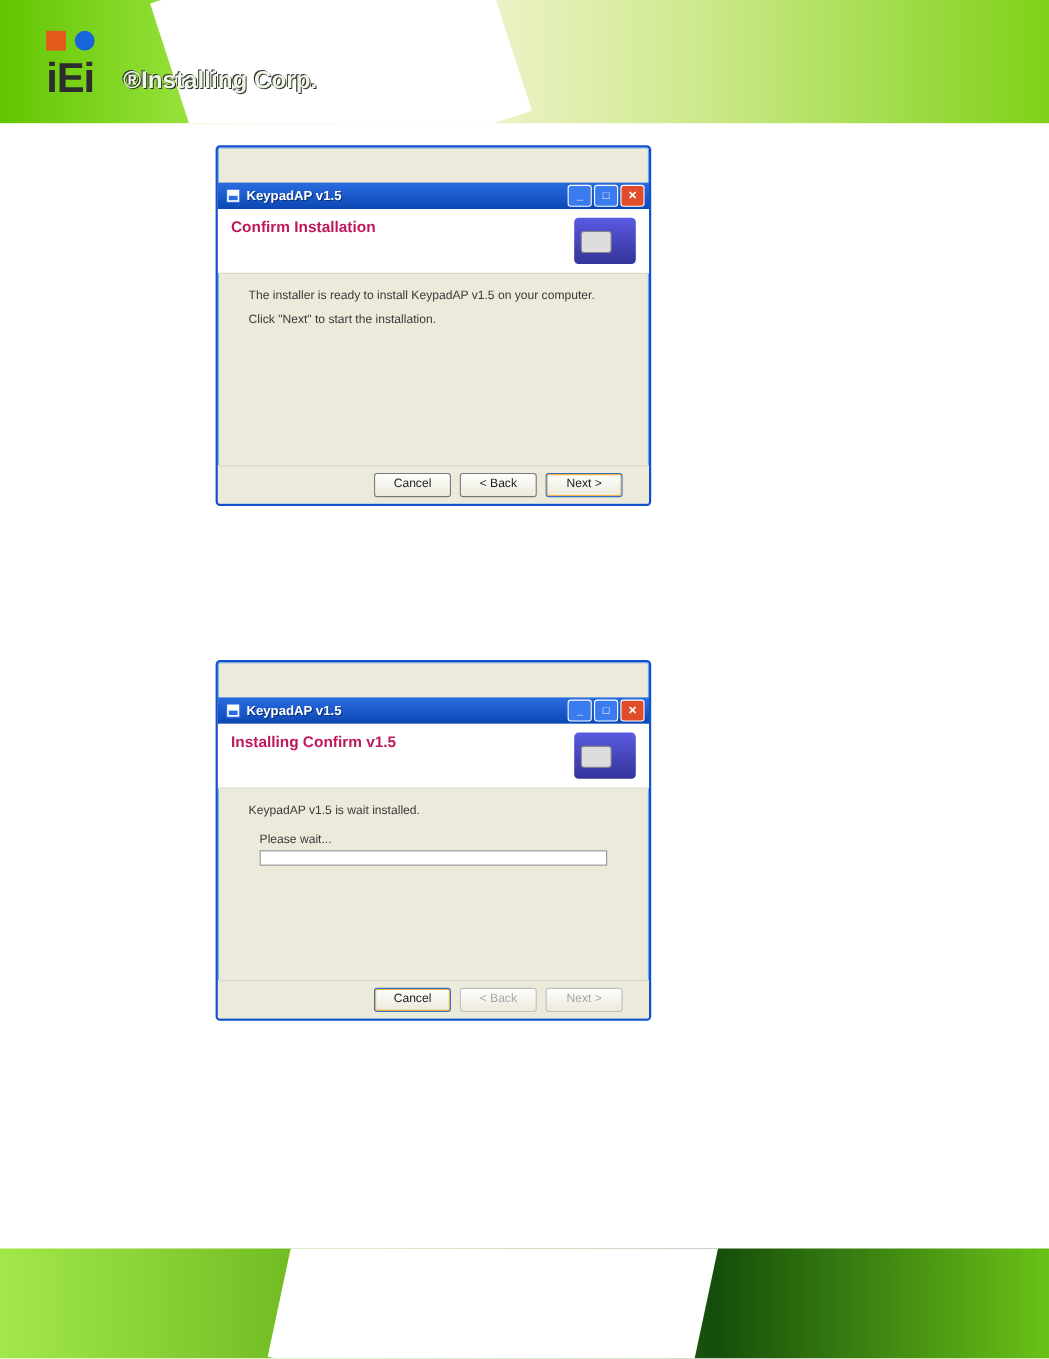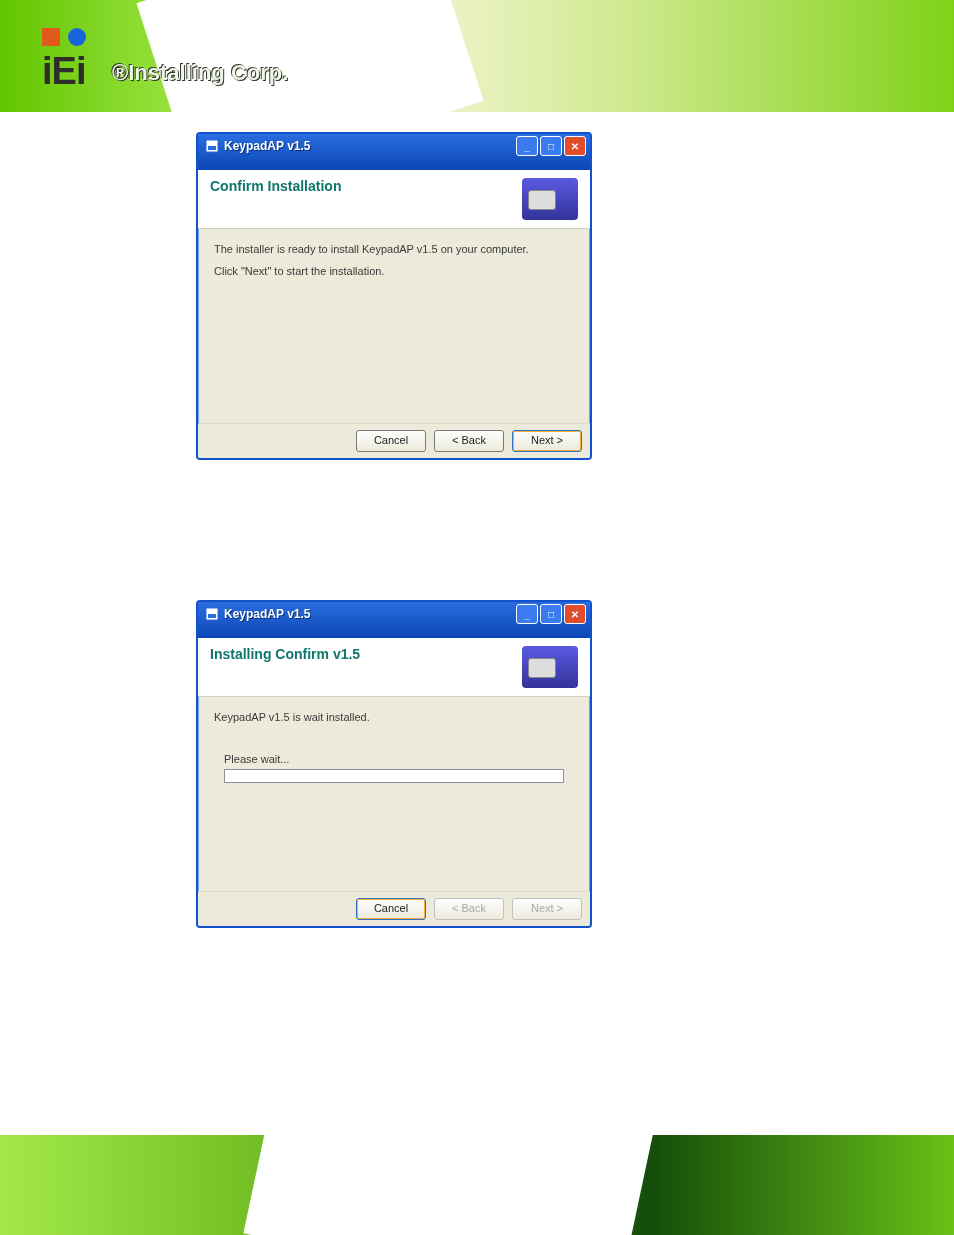--- a/index.html
+++ b/index.html
@@ -48,75 +48,76 @@
   }
   .dialog-1 { left: 196px; top: 132px; height: 324px; }
   .dialog-2 { left: 196px; top: 600px; height: 324px; }
 
   .titlebar {
     height: 24px;
     background: linear-gradient(#2a6de0, #0b47b4);
     color:#fff;
     display:flex;
     align-items:center;
-    padding: 0 4px 12px 6px;
+    padding: 0 4px 0 6px;
     font-size: 12px;
     font-weight:700;
+    margin-top:32px;
   }
   .titlebar .icon { width:16px; height:16px; margin-right:4px; display:flex; align-items:center; justify-content:center; font-size:11px; }
   .titlebar .title { flex:1; text-shadow:1px 1px 0 #0a2f78; }
   .titlebar .ctrl { width:20px; height:18px; margin-left:2px; border:1px solid #fff; border-radius:3px; display:flex; align-items:center; justify-content:center; font-size:10px; font-weight:700; }
   .titlebar .ctrl.min { background:#3a7cef; }
   .titlebar .ctrl.max { background:#3a7cef; }
   .titlebar .ctrl.close { background:#e14d2b; }
 
   .header-pane {
     background:#fff;
     height:50px;
     padding:8px 12px 0 12px;
     display:flex;
     border-bottom:1px solid #d6d3c3;
   }
-  .header-pane .h-title { font-size:14px; font-weight:700; color:#0f766e; flex:1; }
+  .header-pane .h-title { font-size:14px; font-weight:700; color:#be185d; flex:1; }
   .header-pane .install-icon {
     width:56px; height:42px;
     background:linear-gradient(#5a5ae2,#333399);
     border-radius:4px;
     position:relative;
   }
   .header-pane .install-icon::after{
     content:""; position:absolute; width:26px; height:18px; background:#ddd; border:1px solid #888;
     left:6px; top:12px; border-radius:3px;
   }
 
   .body-pane {
-    padding:10px 16px;
+    padding:10px 28px;
     font-size:11px;
     color:#3a3a3a;
   }
   .body-pane p { margin:4px 0 10px 0; }
 
-  .progress-label { font-size:11px; margin:30px 4px 4px 10px; }
+  .progress-label { font-size:11px; margin:14px 4px 4px 10px; }
   .progress-box {
     height:12px;
     border:1px solid #8f8f8f;
     background:#fff;
     margin:0 10px;
   }
 
   .button-row {
     position:absolute;
     bottom:0; left:0; right:0;
     height:34px;
     border-top:1px solid #dad7c6;
     background:#eceadb;
     display:flex;
     justify-content:flex-end;
     align-items:center;
-    padding-right:8px;
+    padding-right:24px;
     gap:8px;
   }
   .btn {
     width:68px; height:20px;
     font-size:11px;
     background:linear-gradient(#fefefe,#eceadb);
     border:1px solid #7a7a7a;
     border-radius:3px;
     text-align:center;
     line-height:18px;

